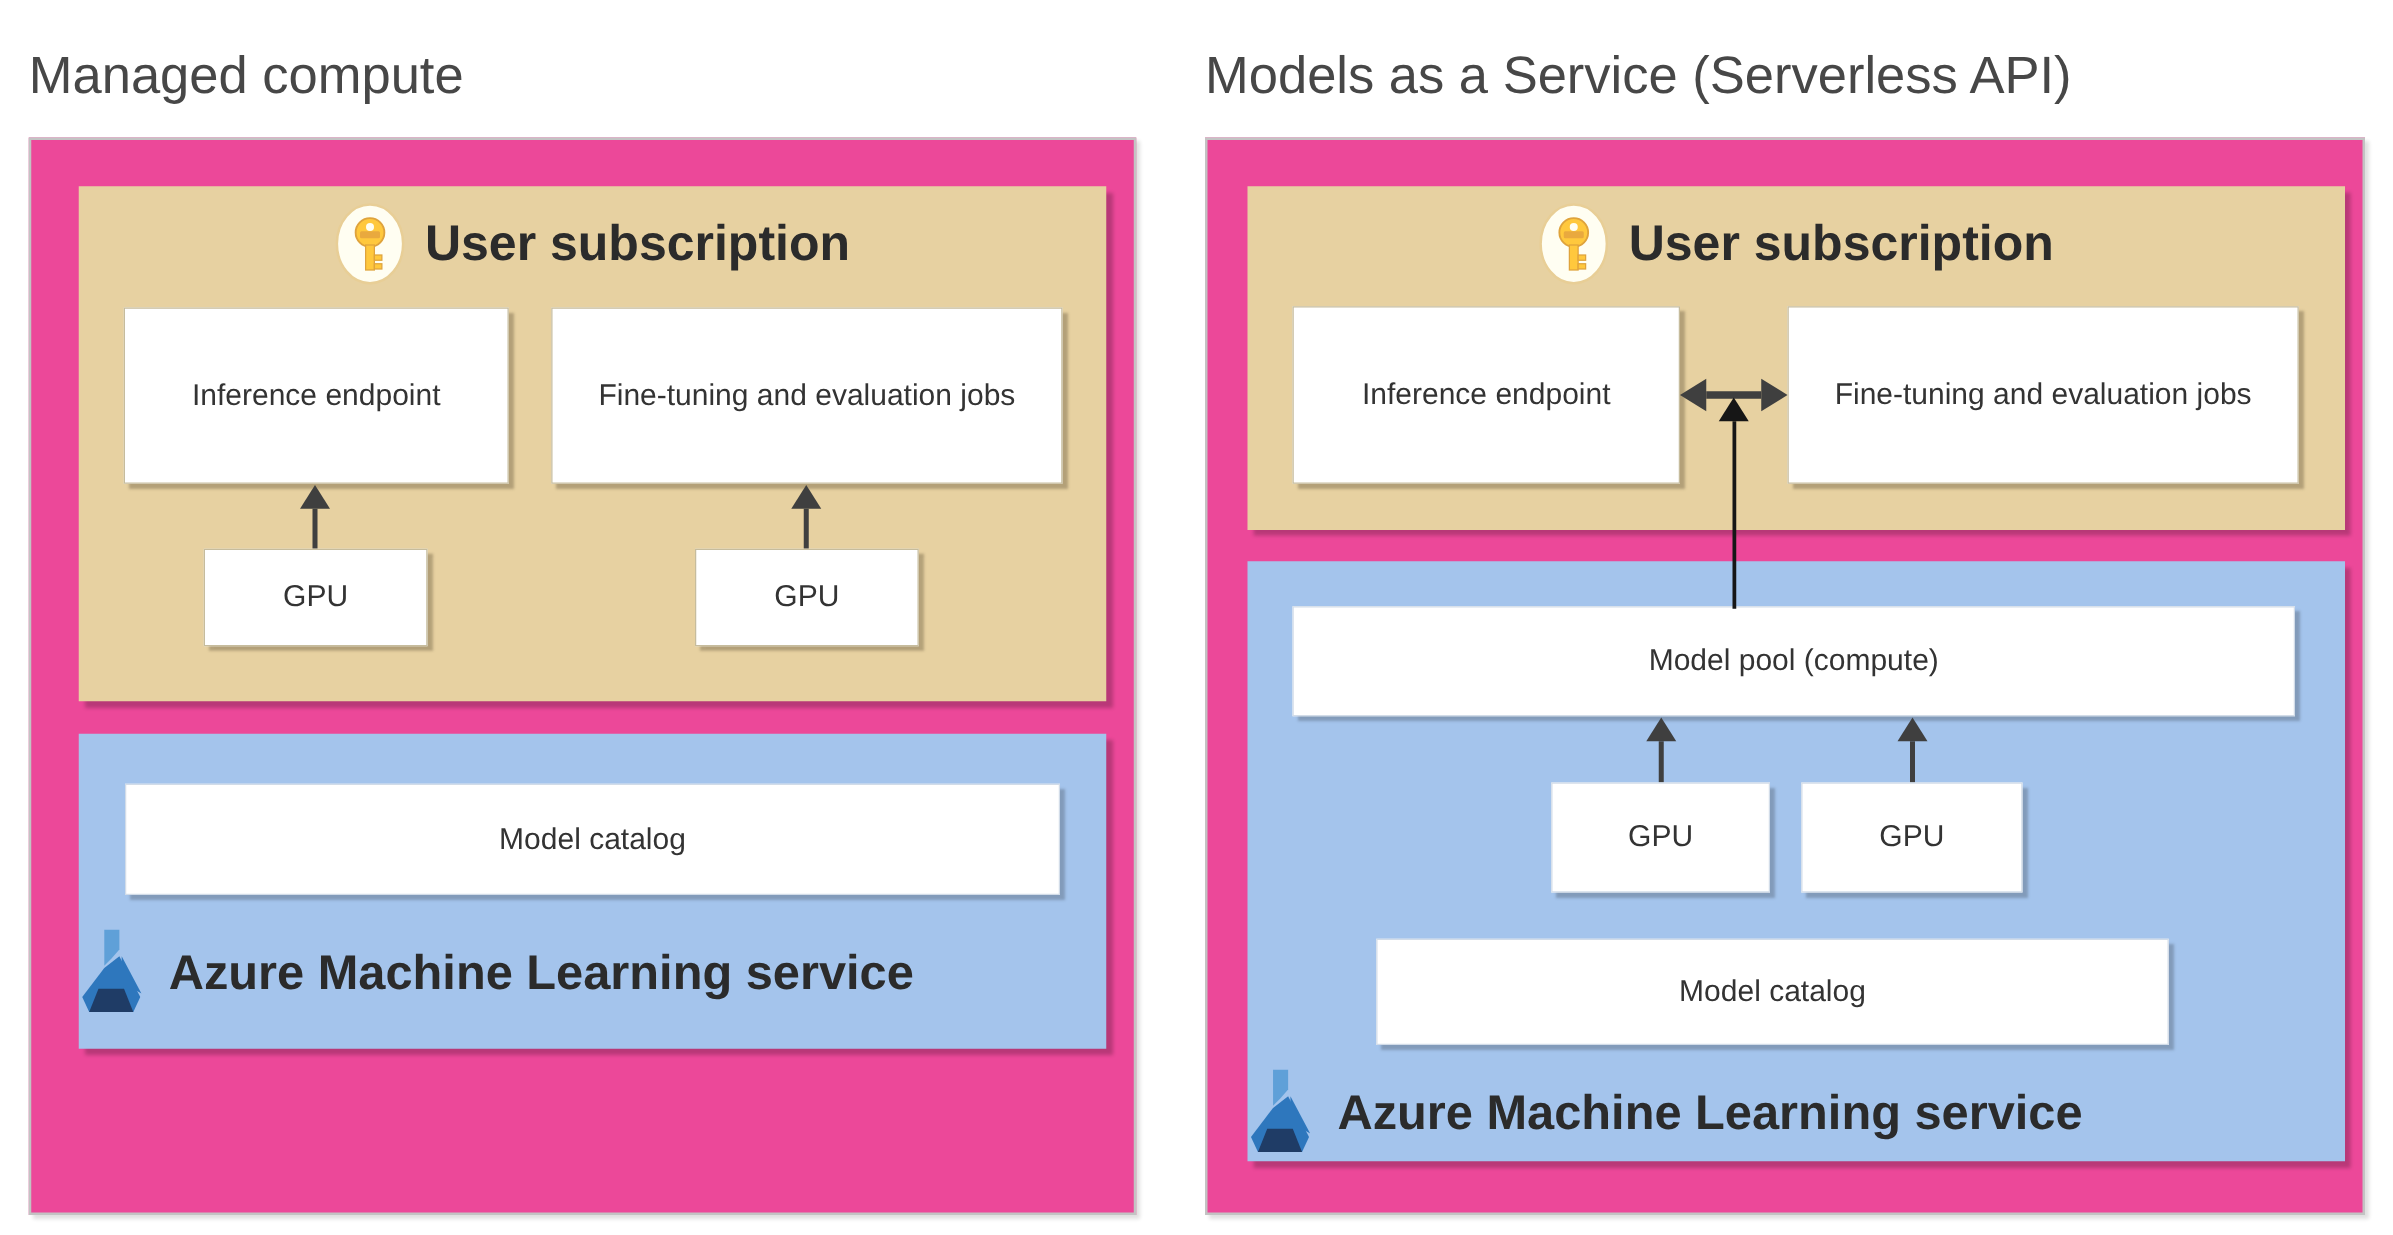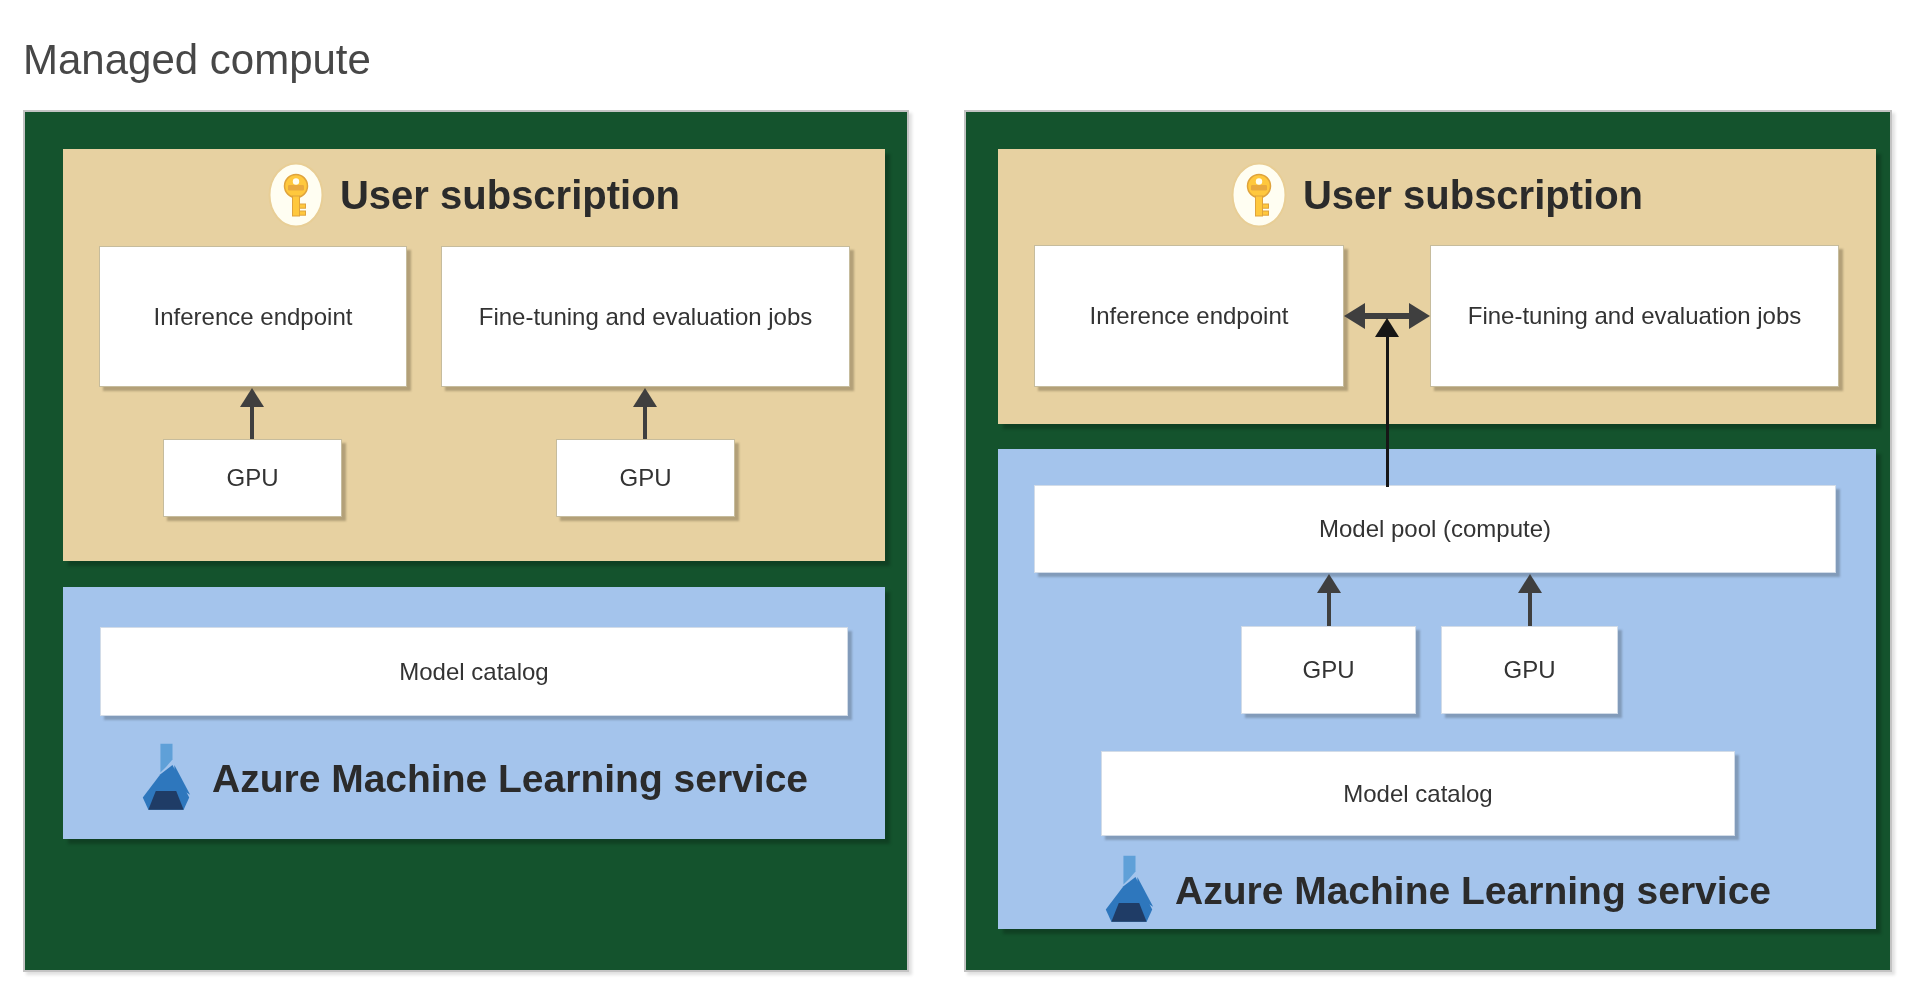--- a/index.html
+++ b/index.html
@@ -9,38 +9,38 @@
   *{margin:0;padding:0;box-sizing:border-box;}
   html,body{background:#ffffff;}
   body{font-family:"Liberation Sans","DejaVu Sans",sans-serif;color:var(--text);}
   .canvas{position:relative;width:1914px;height:988px;background:#fff;overflow:hidden;}
 
   .col-title{position:absolute;top:34px;font-size:42px;line-height:1.25;color:var(--title);
     text-align:left;font-weight:400;letter-spacing:0px;}
   .col-title.left{left:23px;width:886px;}
   .col-title.right{left:964px;width:928px;}
 
-  .panel{position:absolute;top:110px;height:862px;background:#14532d;border:2px solid var(--panel-border);
+  .panel{position:absolute;top:110px;height:862px;background:#ec4899;border:2px solid var(--panel-border);
     box-shadow:3px 3px 3px rgba(0,0,0,0.12);text-decoration:underline;}
   .panel.left{left:23px;width:886px;}
   .panel.right{left:964px;width:928px;}
 
   .tanbox{position:absolute;background:var(--tan);box-shadow:5px 5px 3px rgba(0,0,0,0.22);}
   .bluebox{position:absolute;background:var(--blue);box-shadow:5px 5px 3px rgba(0,0,0,0.22);}
 
   .sub-header{position:absolute;left:0;right:0;top:12px;height:68px;display:flex;
     align-items:center;justify-content:center;gap:16px;}
   .sub-header .lbl{font-size:40px;font-weight:bold;color:var(--heading);}
 
   .wbox{position:absolute;background:#fff;display:flex;align-items:center;justify-content:center;
     text-align:center;font-size:24px;line-height:1.32;color:var(--text);padding:0 14px;}
   .wbox.on-tan{border:1px solid #C6BC9D;box-shadow:4px 4px 2px rgba(95,82,55,0.38);}
   .wbox.on-blue{border:1px solid #D2DCE8;box-shadow:4px 4px 2px rgba(70,80,95,0.35);}
 
-  .aml-row{position:absolute;left:0;right:0;display:flex;align-items:center;justify-content:center;
+  .aml-row{position:absolute;left:0;right:0;display:flex;align-items:center;
     gap:20px;height:80px;}
   .aml-row .lbl{font-size:39px;font-weight:bold;color:var(--heading);}
 
   
   .v-arrow{position:absolute;display:flex;flex-direction:column;align-items:center;width:26px;color:var(--arrow);}
   .v-arrow .head{width:0;height:0;border-left:12px solid transparent;border-right:12px solid transparent;
     border-bottom:19px solid currentColor;}
   .v-arrow .shaft{width:4px;flex:1;background:currentColor;}
   .v-arrow.black{color:var(--arrow-dark);}
   .v-arrow.black .shaft{width:3px;}
@@ -54,20 +54,21 @@
     border-left:21px solid currentColor;}
 
   .icon{display:inline-flex;align-items:center;justify-content:center;}
 </style>
 </head>
 <body>
 
 <div class="canvas">
 
   <div class="col-title left">Managed compute</div>
+  <div class="col-title right">Models as a Service (Serverless API)</div>
 
   <div class="panel left">
 
     <div class="tanbox" style="left:38px;top:37px;width:822px;height:412px;">
       <div class="sub-header">
         <span class="icon">
           <svg width="56" height="66" viewBox="0 0 56 66" aria-hidden="true">
             <ellipse cx="28" cy="33" rx="26.5" ry="31.5" fill="#FFFEF2" stroke="#E8CE96" stroke-width="2"></ellipse>
             <circle cx="28" cy="24" r="11.5" fill="#FFC83D" stroke="#DFA33C" stroke-width="1.5"></circle>
             <circle cx="28" cy="19.5" r="3.2" fill="#FFFEF2"></circle>

